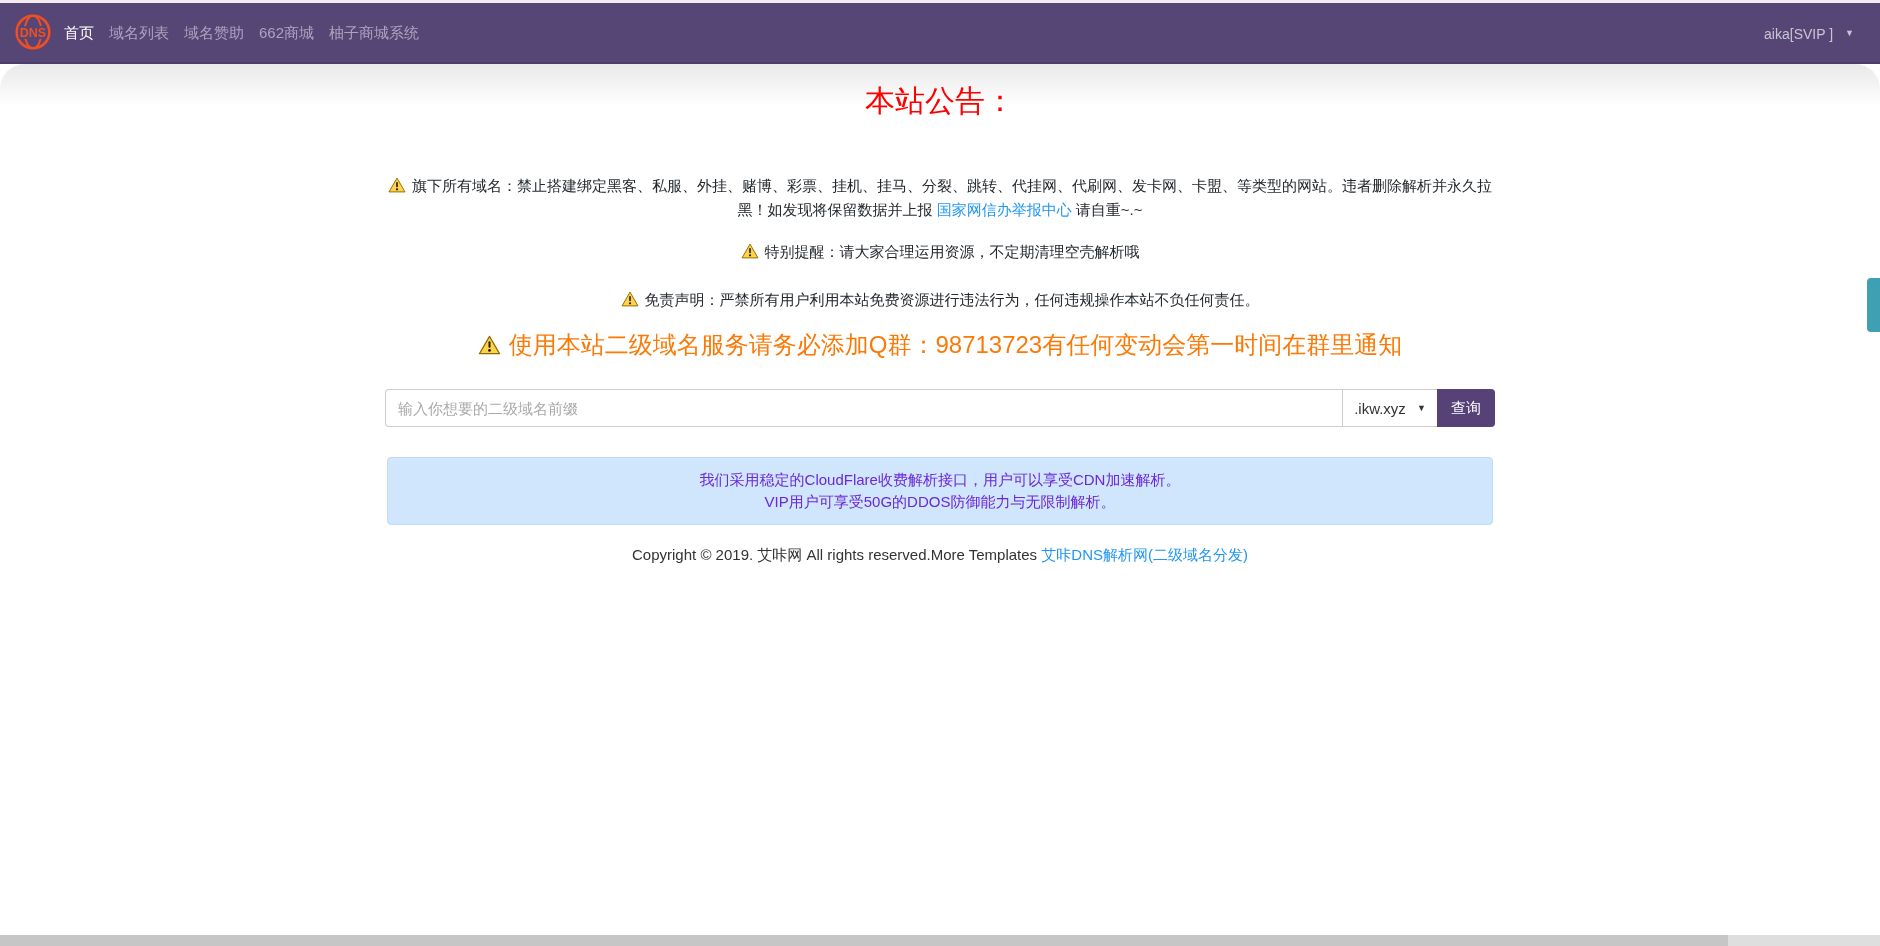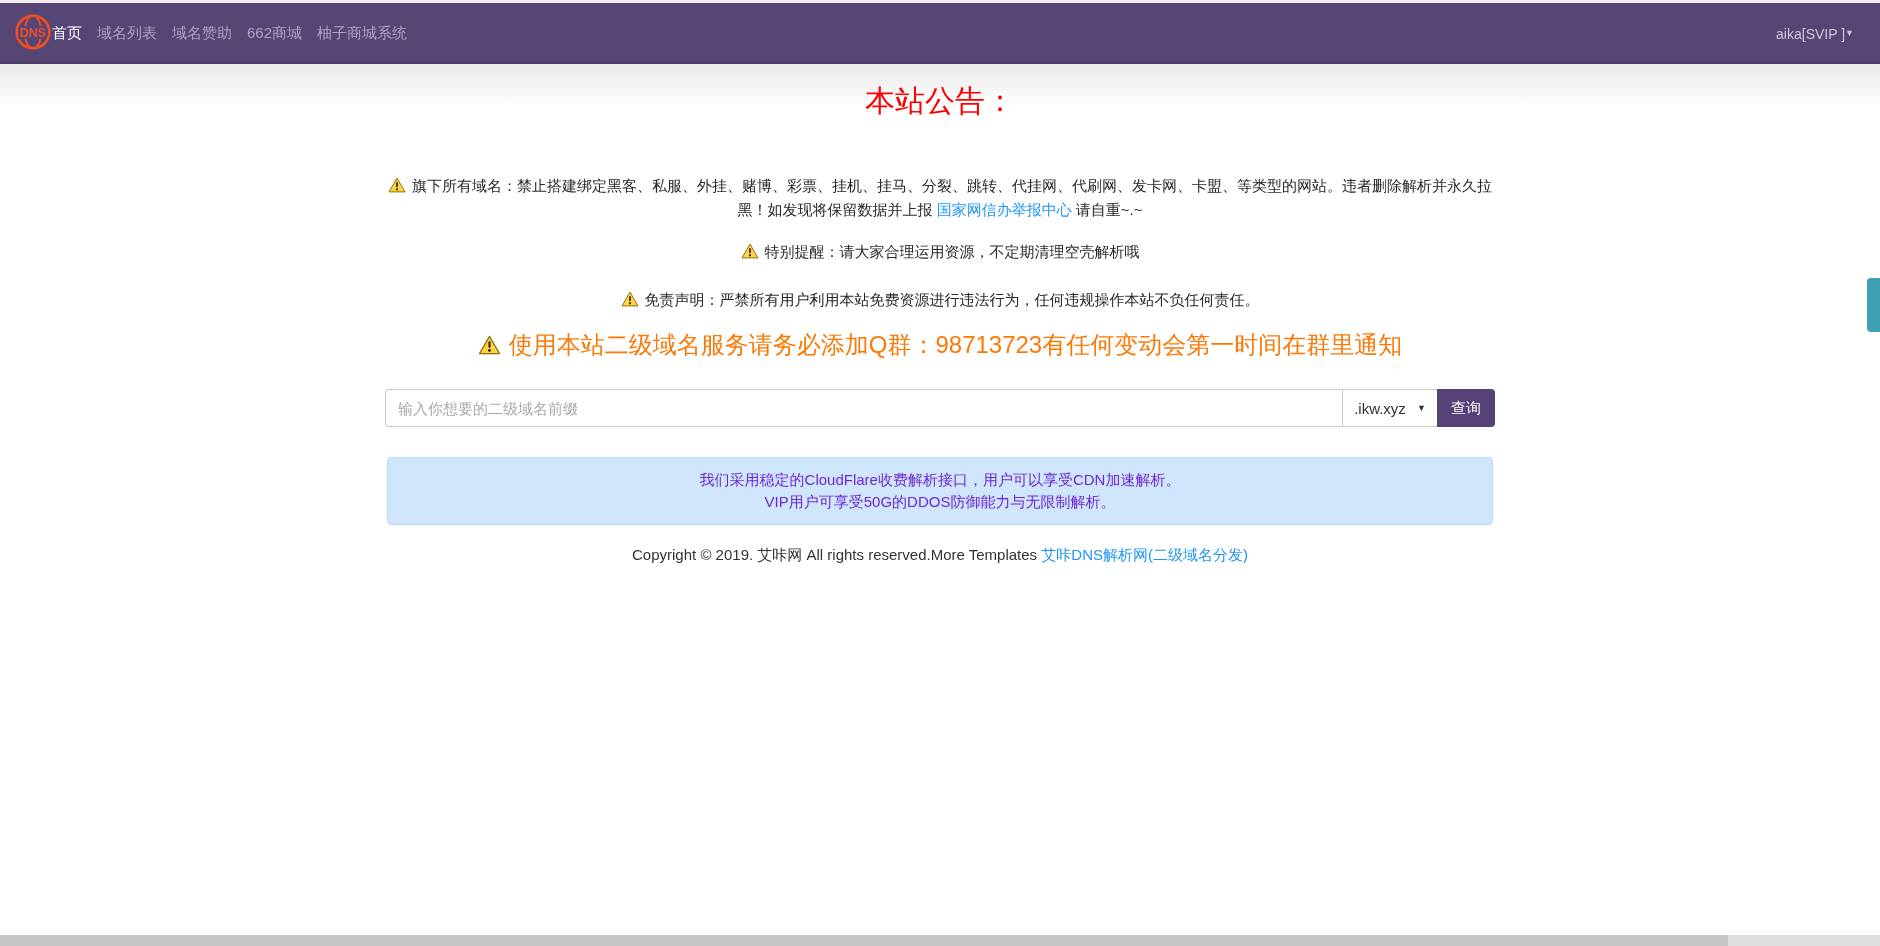--- a/index.html
+++ b/index.html
@@ -11,30 +11,31 @@
   
   .window-top-edge{height:3px;background:#f3ecef;}
   .hscrollbar{position:fixed;left:0;bottom:0;width:1880px;height:11px;background:#dedede;z-index:50;}
   .hscroll-thumb{position:absolute;left:0;top:0;width:1728px;height:11px;background:#c6c6c6;}
   .float-tab{position:fixed;right:0;top:278px;width:13px;height:54px;background:#3fa0b4;border-radius:4px 0 0 4px;z-index:60;}
   
   .navbar{
     height:61px;background:#564676;display:flex;align-items:center;
     padding:0 26px 0 14px;box-shadow:inset 0 -2px 0 rgba(0,0,0,.12);
   }
-  .brand{display:flex;align-items:flex-start;cursor:pointer;}
+  .brand{display:flex;align-items:flex-start;margin-right:12px;cursor:pointer;}
   .nav-items{display:flex;align-items:center;column-gap:15px;}
   .nav-item{font-size:15px;color:#aca3bf;cursor:pointer;white-space:nowrap;}
   .nav-item.active{color:#ffffff;}
-  .nav-user{margin-left:auto;display:flex;align-items:center;gap:0;color:#cac5d3;font-size:14px;cursor:pointer;}
+  .nav-user{margin-left:auto;display:flex;align-items:center;gap:12px;color:#cac5d3;font-size:14px;cursor:pointer;}
   .nav-caret{font-size:9px;line-height:1;color:#cac5d3;}
   
   .main{
     height:871px;
     background:linear-gradient(180deg,#e9e9e9 0px,#ffffff 42px);
+    border-radius:25px;
   }
   .announce-title{
     margin:0;padding-top:20px;text-align:center;
     color:#fe0000;font-size:30px;font-weight:400;line-height:34px;
   }
   .notice{
     width:1110px;margin:56px auto 0;text-align:center;
     font-size:15px;line-height:24px;color:#24292e;
   }
   .notice.mt-sm{margin-top:24px;}

